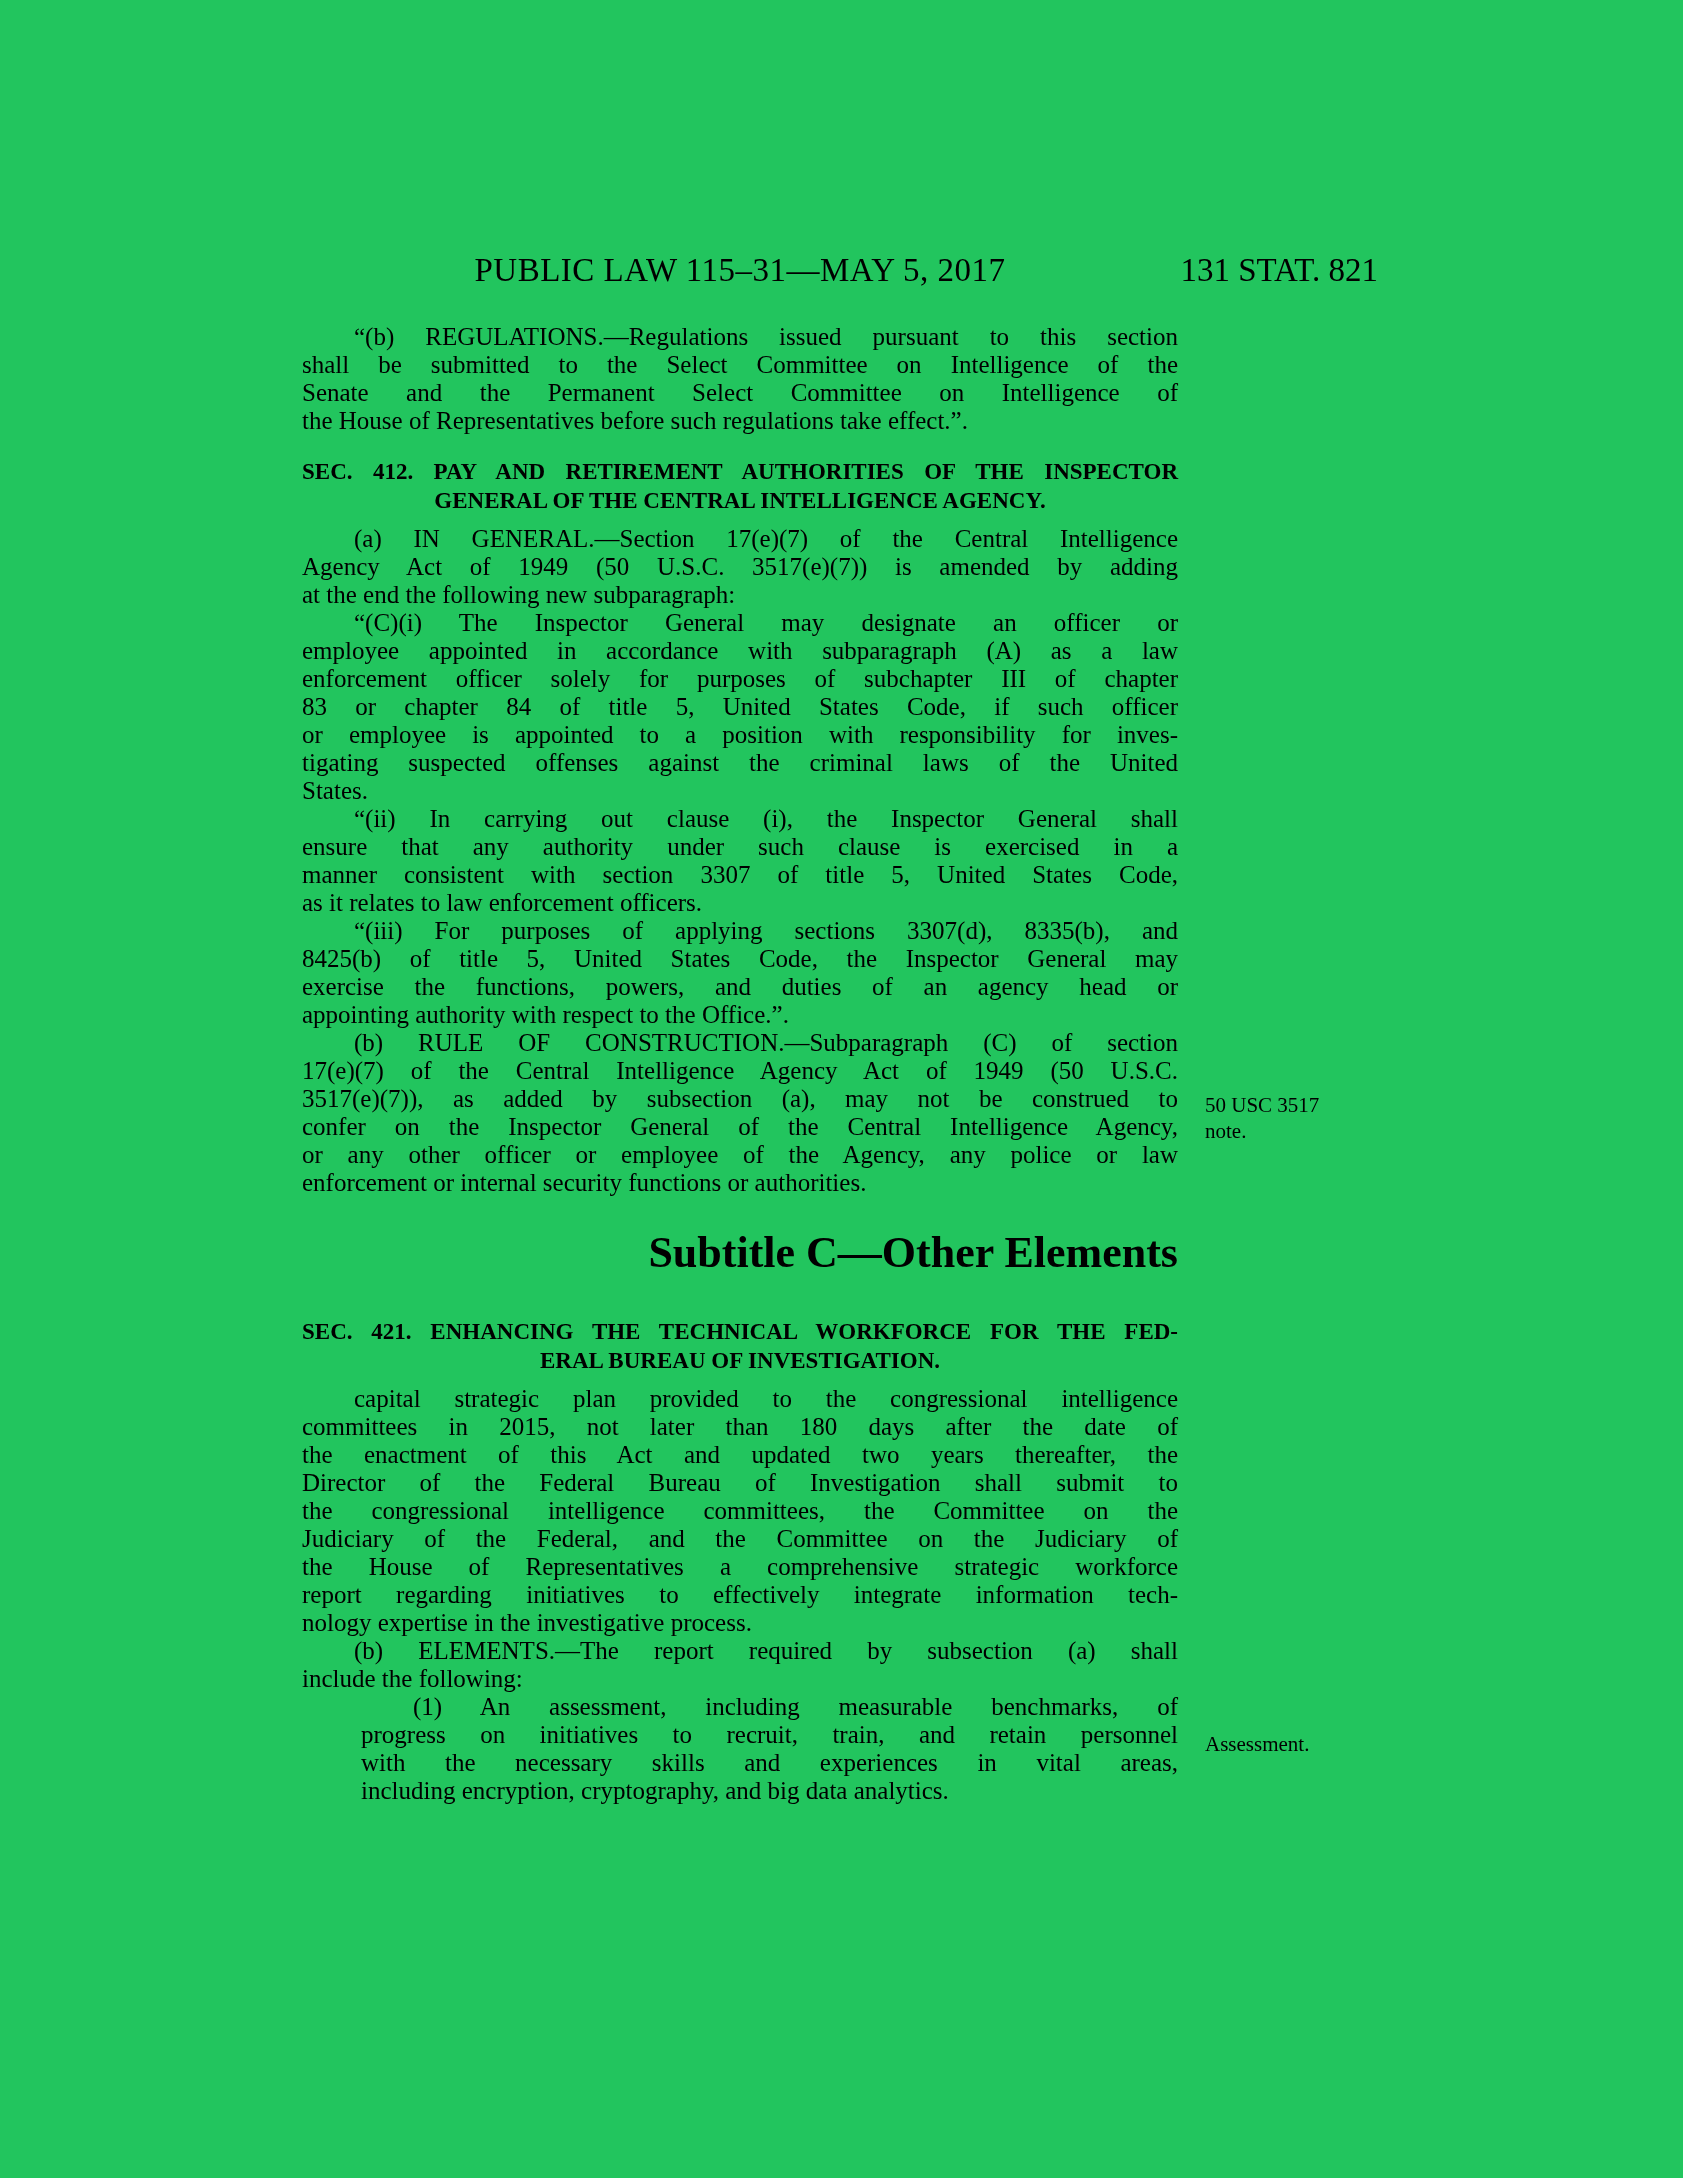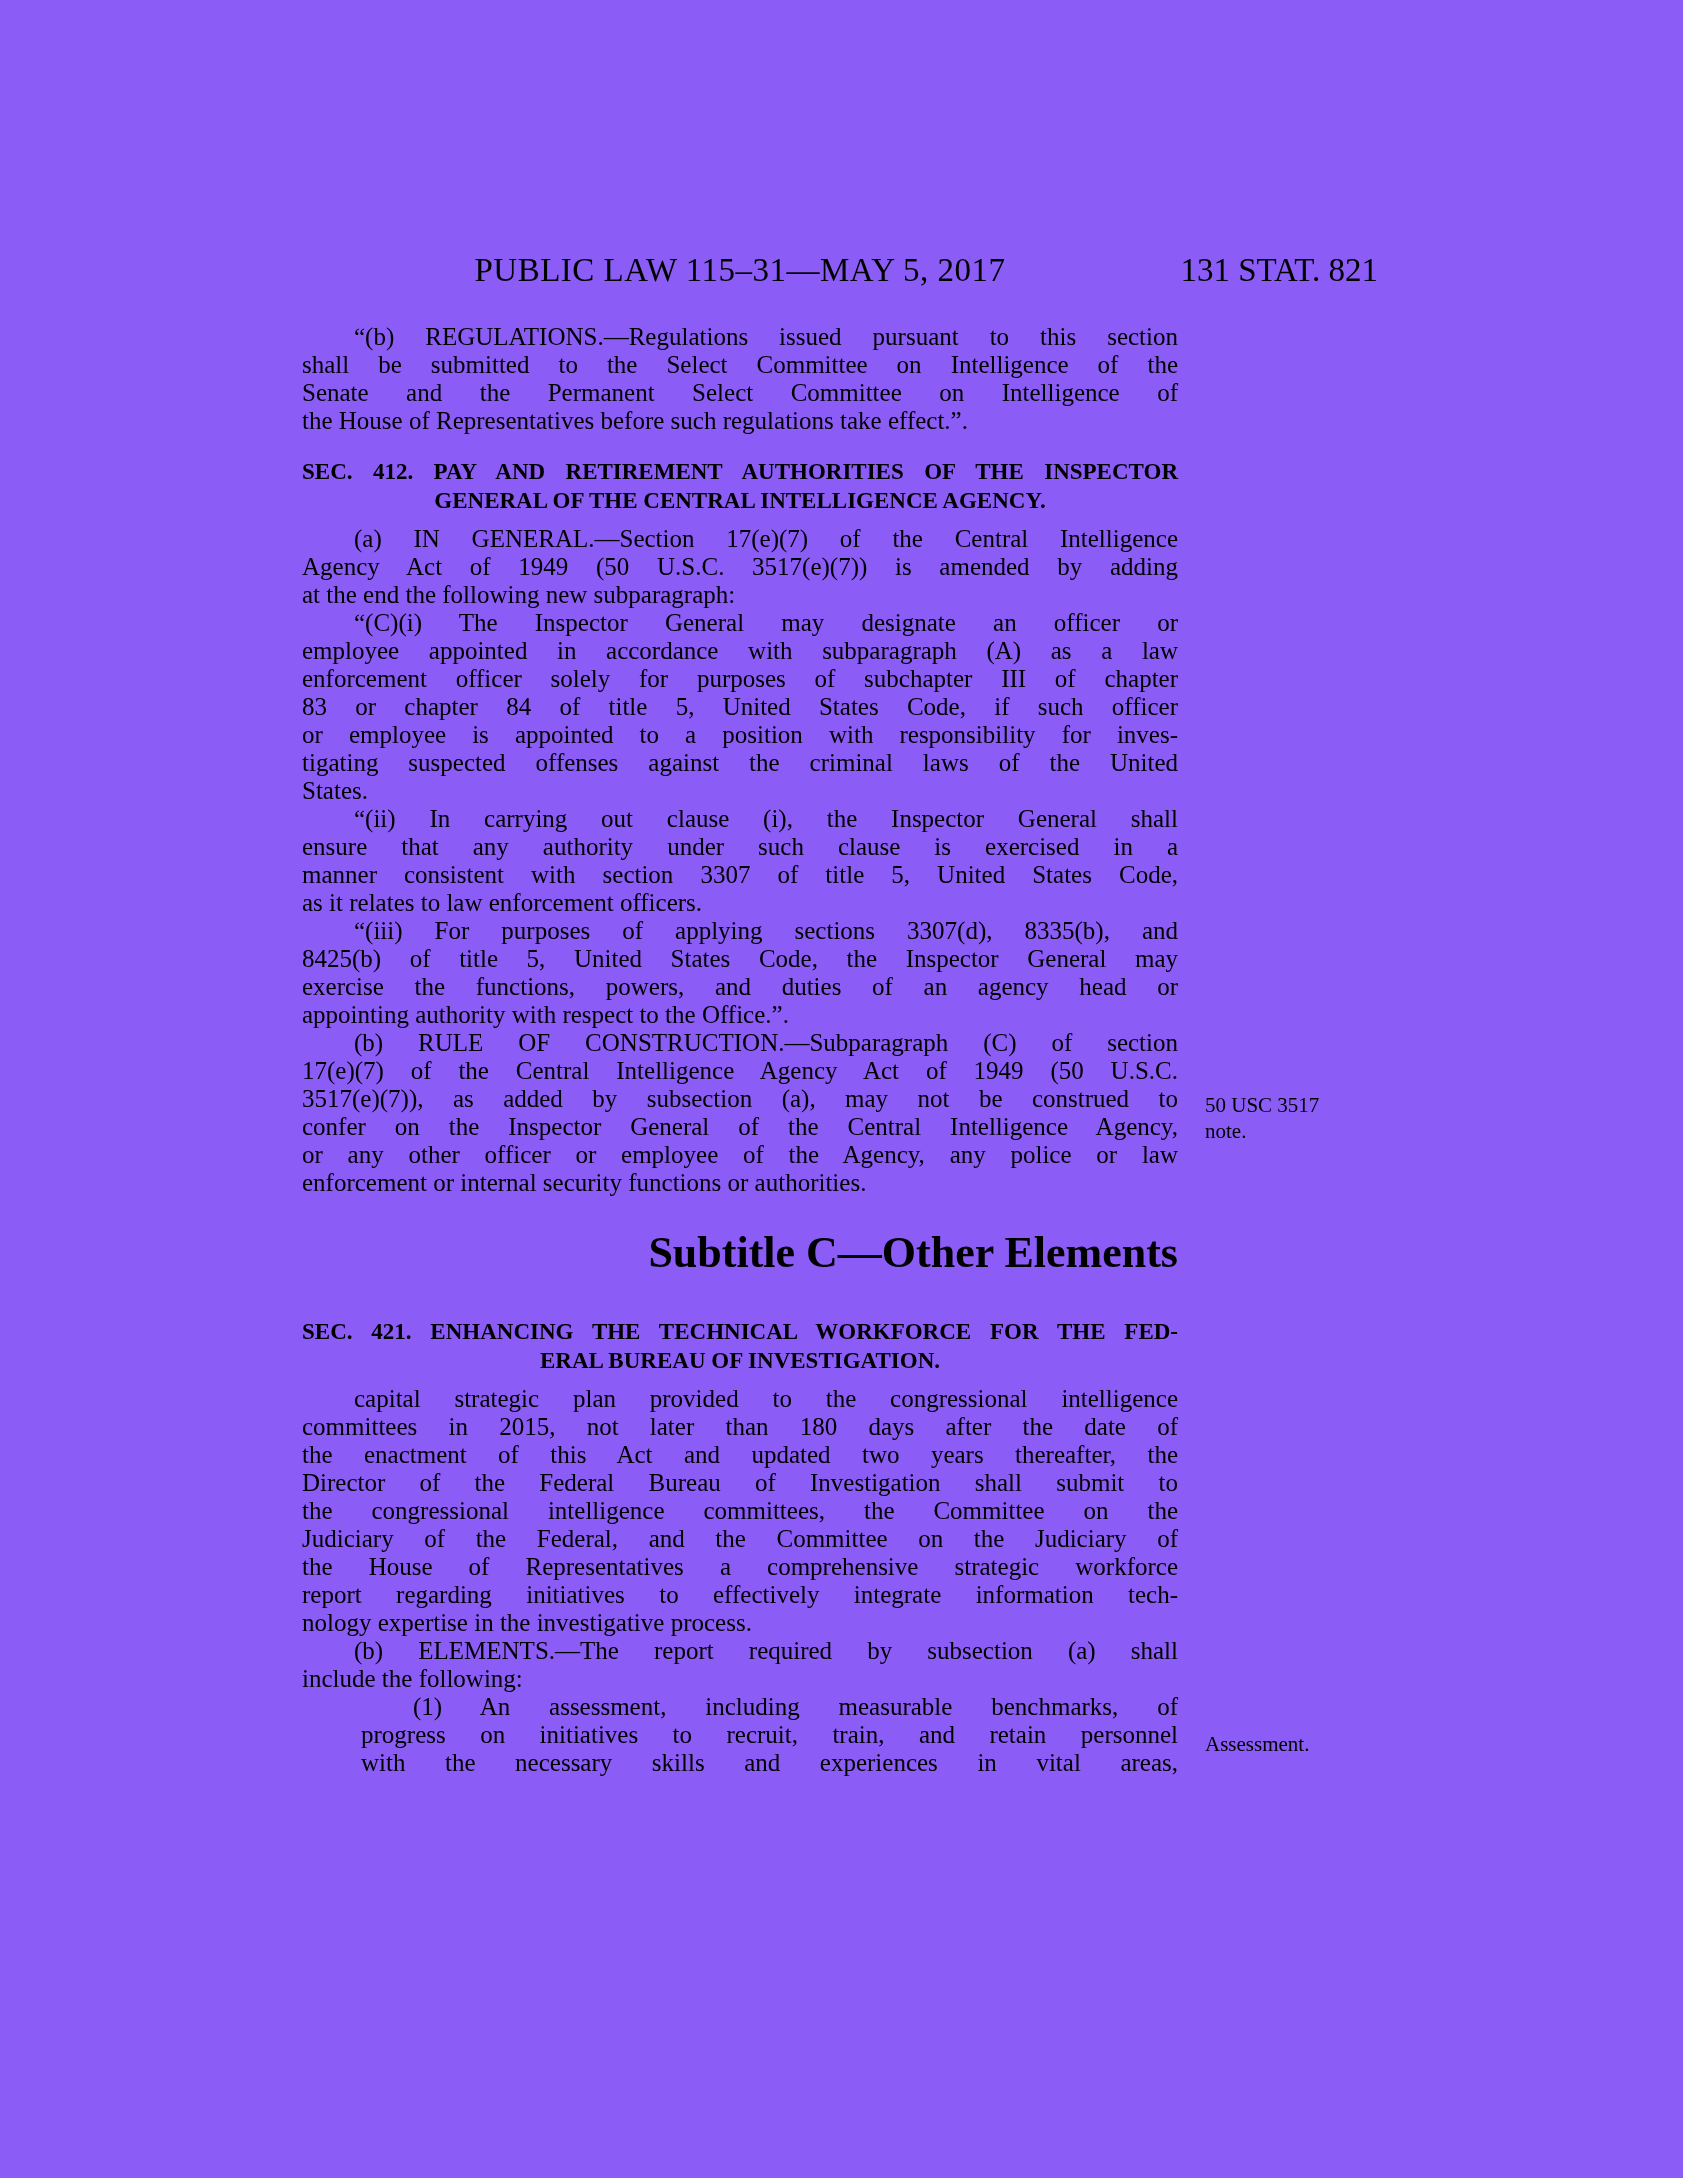--- a/index.html
+++ b/index.html
@@ -1,20 +1,20 @@
 <!DOCTYPE html>
 <html><head>
 <meta charset="utf-8">
 <style>
   html, body { margin: 0; padding: 0; background: #e8e8e8; }
   .page {
     position: relative;
     width: 1683px;
     height: 2178px;
-    background: #8b5cf6;
+    background: #22c55e;
     color: #000000;
     font-family: "Liberation Serif", "DejaVu Serif", serif;
     overflow: hidden;
   }
   
   .running-head-law {
     position: absolute;
     left: 302px; top: 253px; width: 876px;
     font-size: 33px; line-height: 34px;
     text-align: center;
@@ -157,20 +157,21 @@
 
     <div class="par">
         <div class="line j">(b) ELEMENTS.—The report required by subsection (a) shall</div>
         <div class="line">include the following:</div>
       </div>
 
     <div class="par item">
         <div class="line j">(1) An assessment, including measurable benchmarks, of</div>
         <div class="line j">progress on initiatives to recruit, train, and retain personnel</div>
         <div class="line j">with the necessary skills and experiences in vital areas,</div>
+        <div class="line">including encryption, cryptography, and big data analytics.</div>
       </div>
 
   </div>
 
   <div class="margin-note note-usc">
       <div class="line">50 USC 3517</div>
       <div class="line">note.</div>
     </div>
 
   <div class="margin-note note-assessment">

